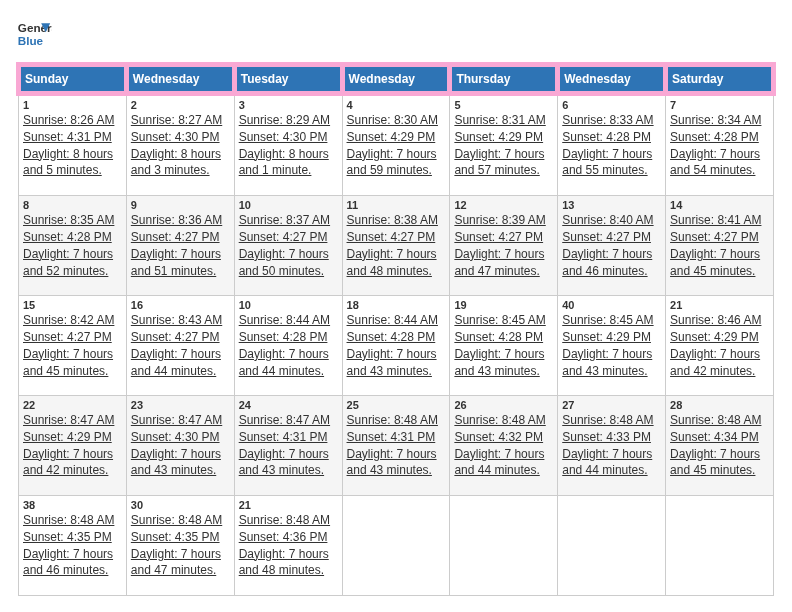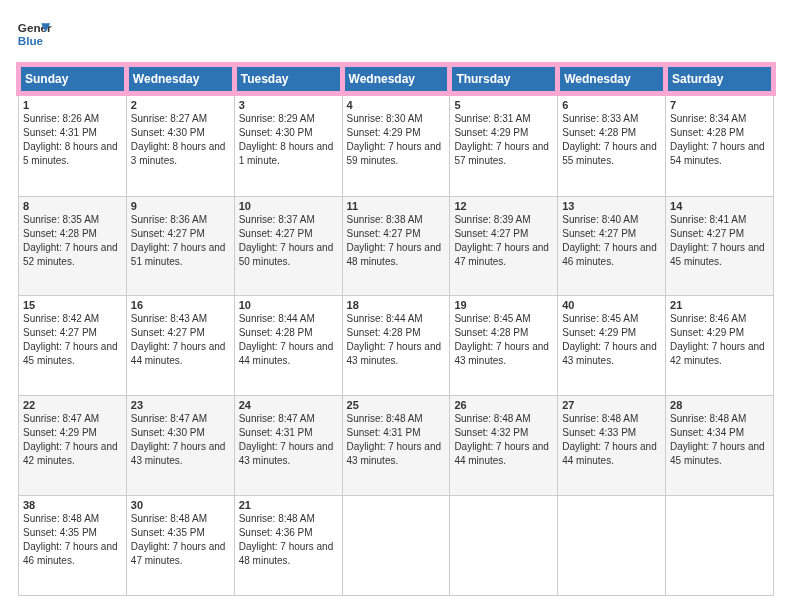--- a/index.html
+++ b/index.html
@@ -72,23 +72,24 @@
     .calendar tr:nth-child(even) td {
       background: #f5f5f5;
     }
     .day-num {
       font-size: 11px;
       font-weight: bold;
       display: block;
       margin-bottom: 1px;
     }
     .cell-text {
-      font-size: 10px;
+      font-size: 12px;
       line-height: 1.4;
       color: #333;
+      text-decoration: underline;
     }
     .empty-cell {
       background: #f9f9f9;
     }
   </style>
 </head>
 <body>
 
 <div class="page">
   <div class="header">

